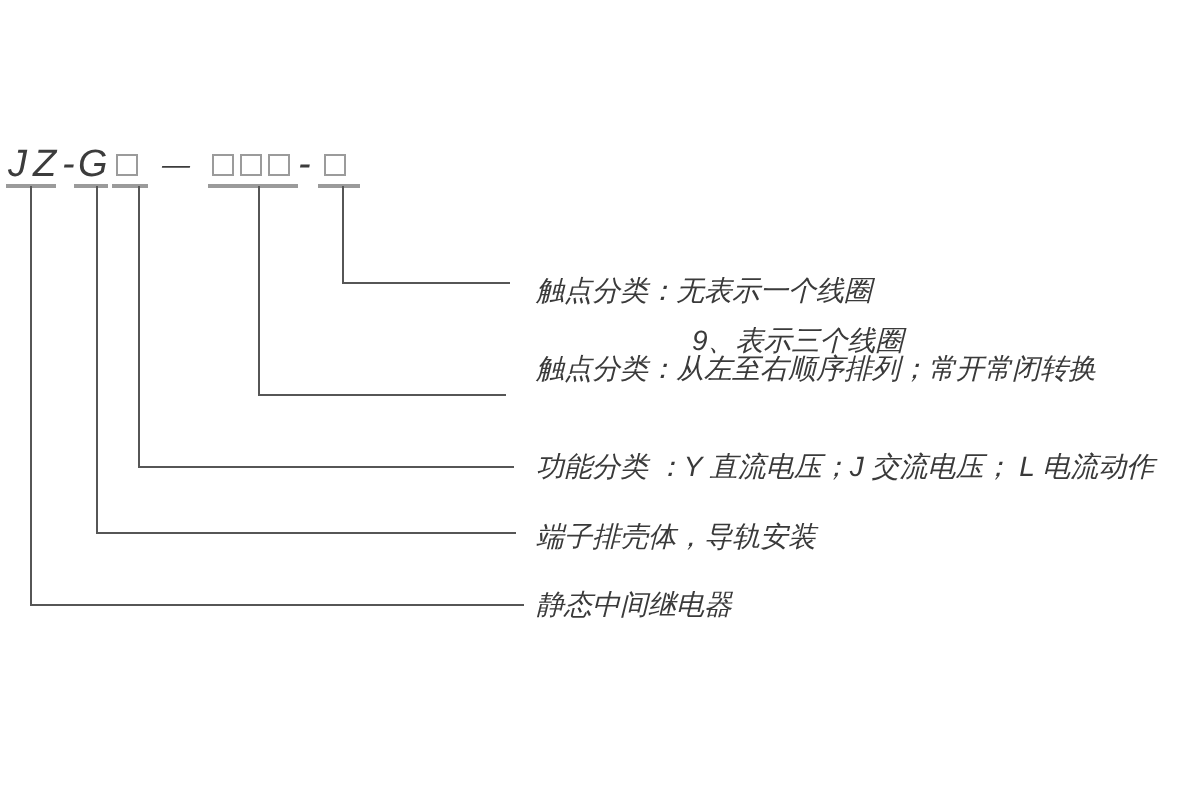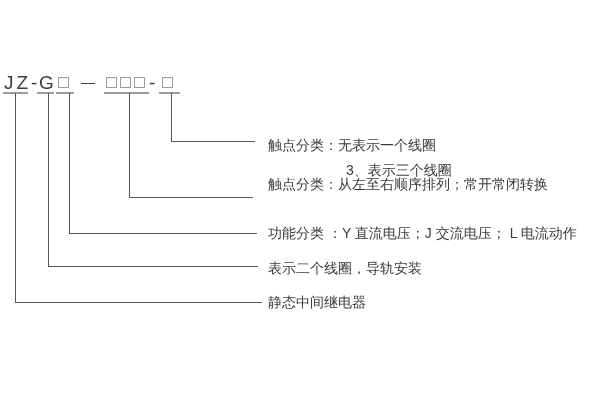--- a/index.html
+++ b/index.html
@@ -7,20 +7,21 @@
     padding: 0;
     background: #ffffff;
   }
   .canvas {
     position: relative;
     width: 600px;
     height: 396px;
     background: #ffffff;
     overflow: hidden;
     font-family: "Liberation Sans", "DejaVu Sans", sans-serif;
+    font-style: italic;
   }
   
   .mchar {
     position: absolute;
     top: 73px;
     font-size: 19px;
     line-height: 19px;
     color: #3c3c3c;
     white-space: pre;
   }
@@ -96,19 +97,19 @@
   <div class="vline" style="left:69px;  top:93px;  height:140px"></div>
   <div class="hline" style="left:69px;  top:233px; width:188px"></div>
 
   <div class="vline" style="left:48px;  top:93px;  height:173px"></div>
   <div class="hline" style="left:48px;  top:266px; width:210px"></div>
 
   <div class="vline" style="left:15px;  top:93px;  height:209px"></div>
   <div class="hline" style="left:15px;  top:302px; width:247px"></div>
 
   <span class="lbl" style="left:268px; top:137px">触点分类：无表示一个线圈</span>
-  <span class="lbl" style="left:346px; top:162px">3、表示三个线圈</span>
+  <span class="lbl" style="left:346px; top:162px">9、表示三个线圈</span>
   <span class="lbl" style="left:268px; top:176px">触点分类：从左至右顺序排列；常开常闭转换</span>
   <span class="lbl" style="left:268px; top:225px">功能分类 ：Y 直流电压；J 交流电压； L 电流动作</span>
-  <span class="lbl" style="left:268px; top:260px">表示二个线圈，导轨安装</span>
+  <span class="lbl" style="left:268px; top:260px">端子排壳体，导轨安装</span>
   <span class="lbl" style="left:268px; top:294px">静态中间继电器</span>
 
 </div>
 
 </body></html>

